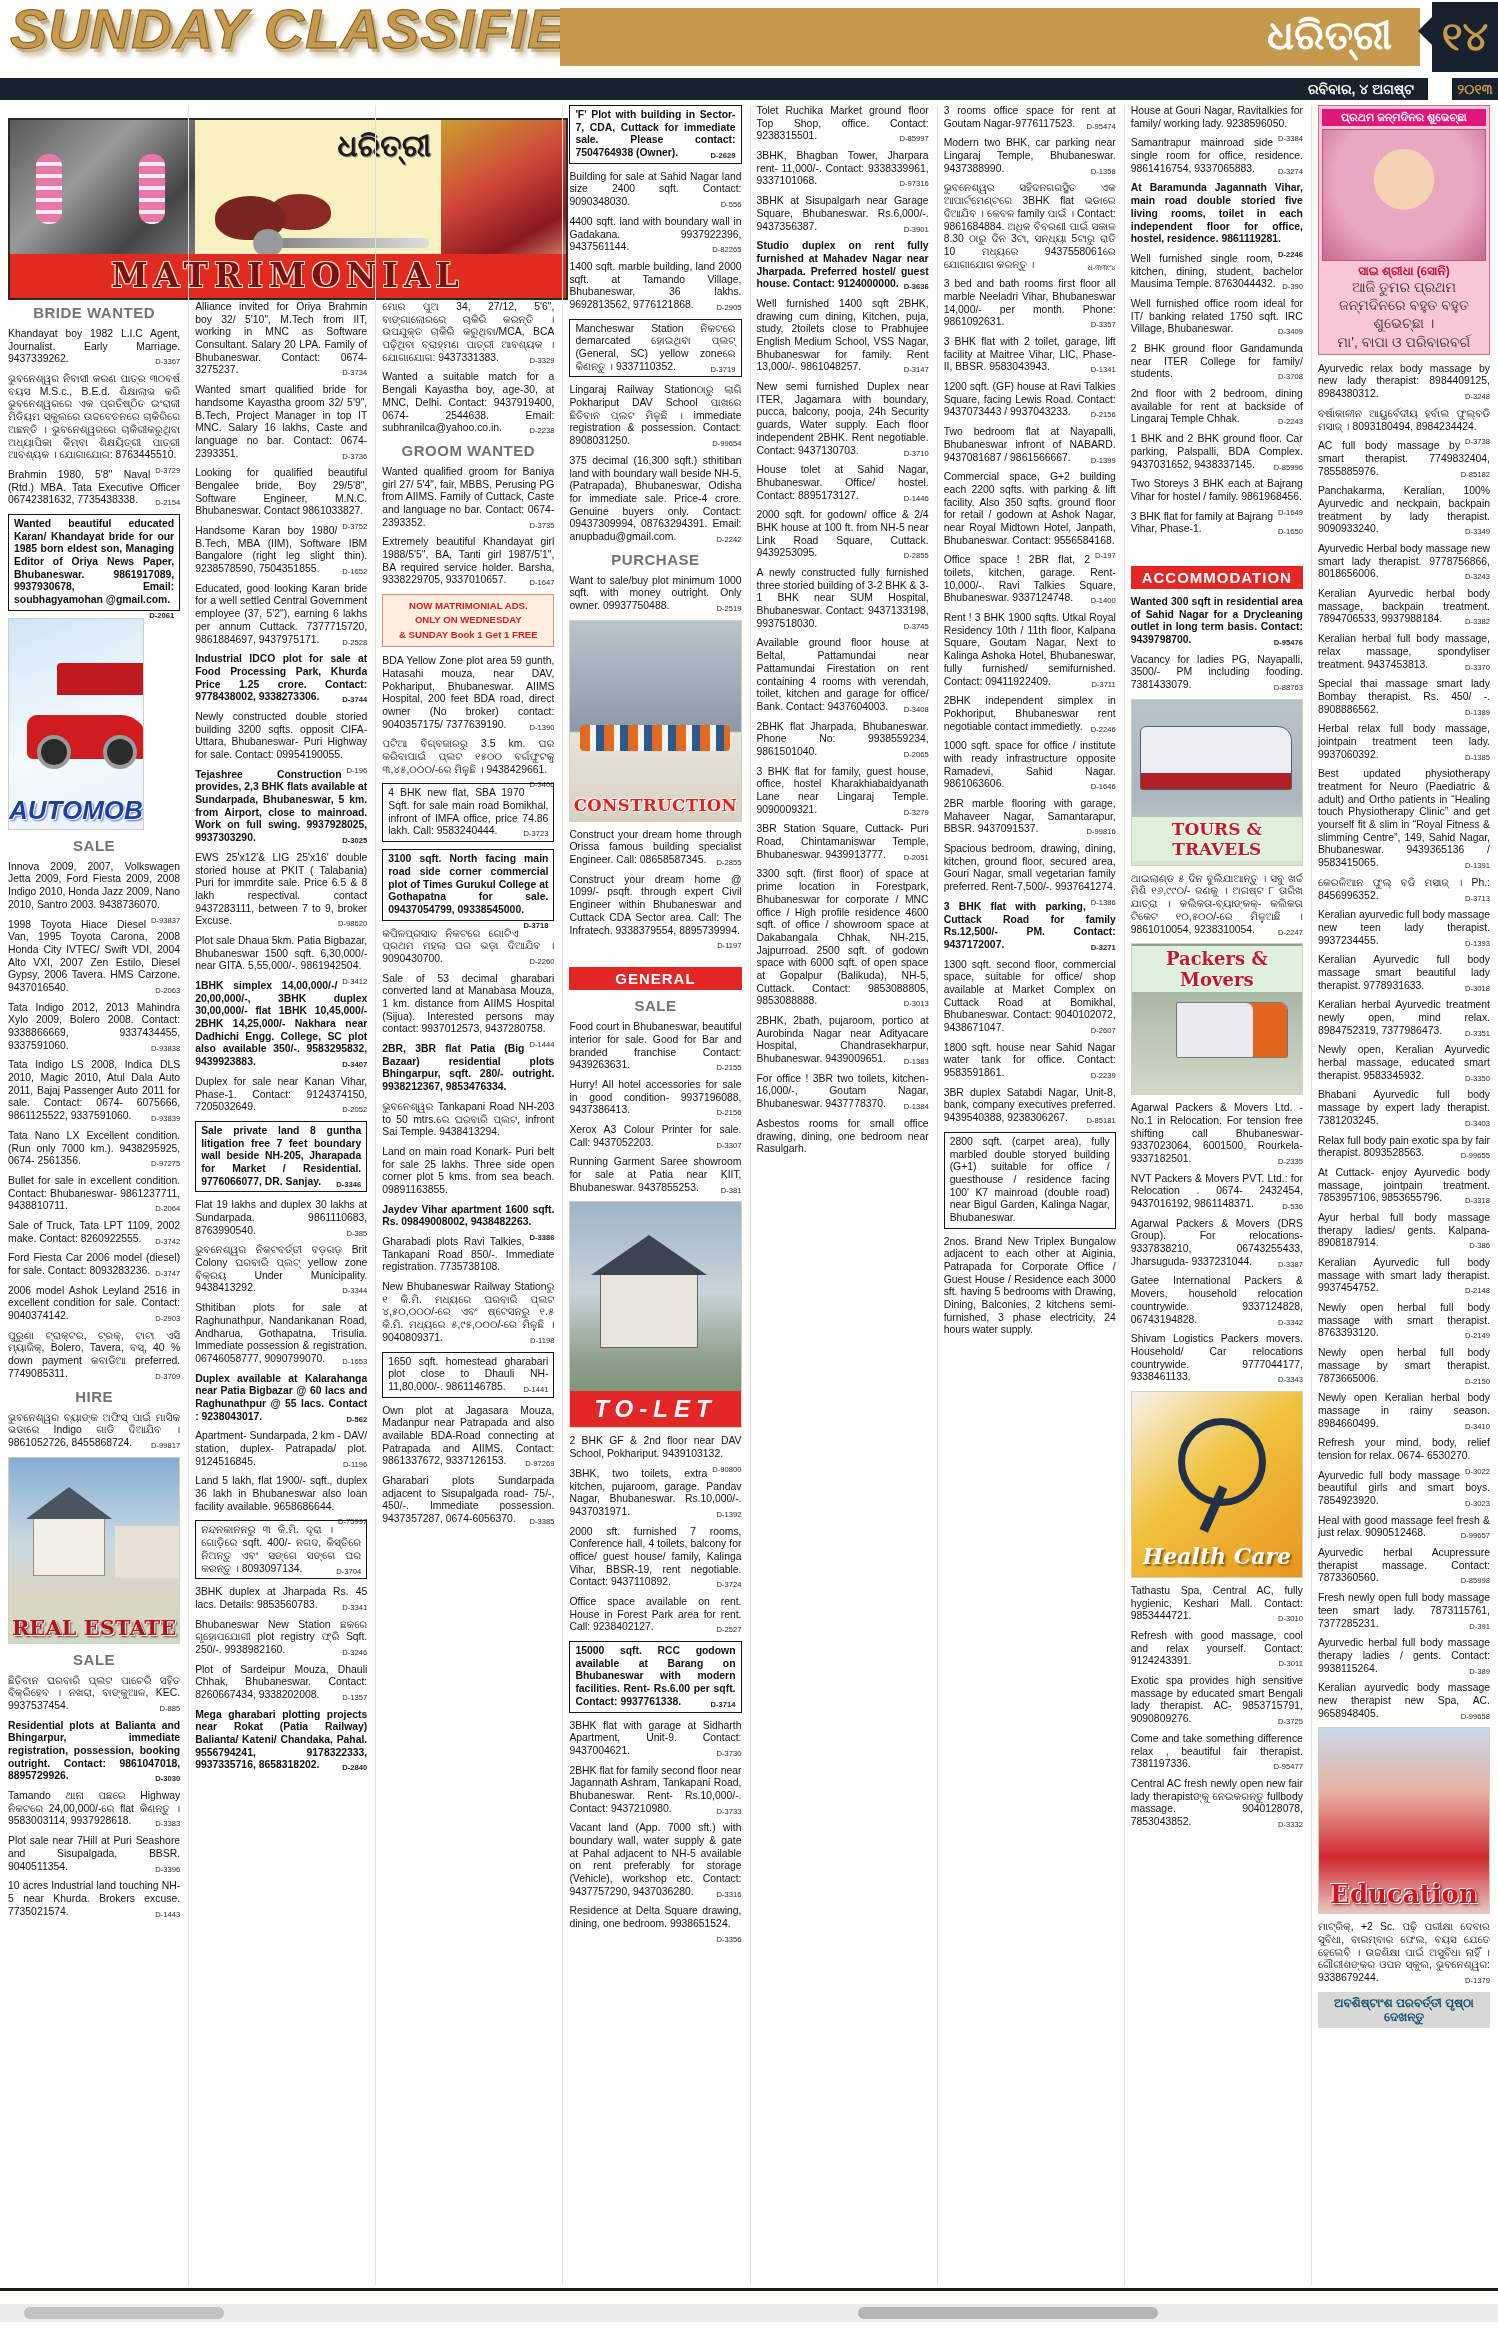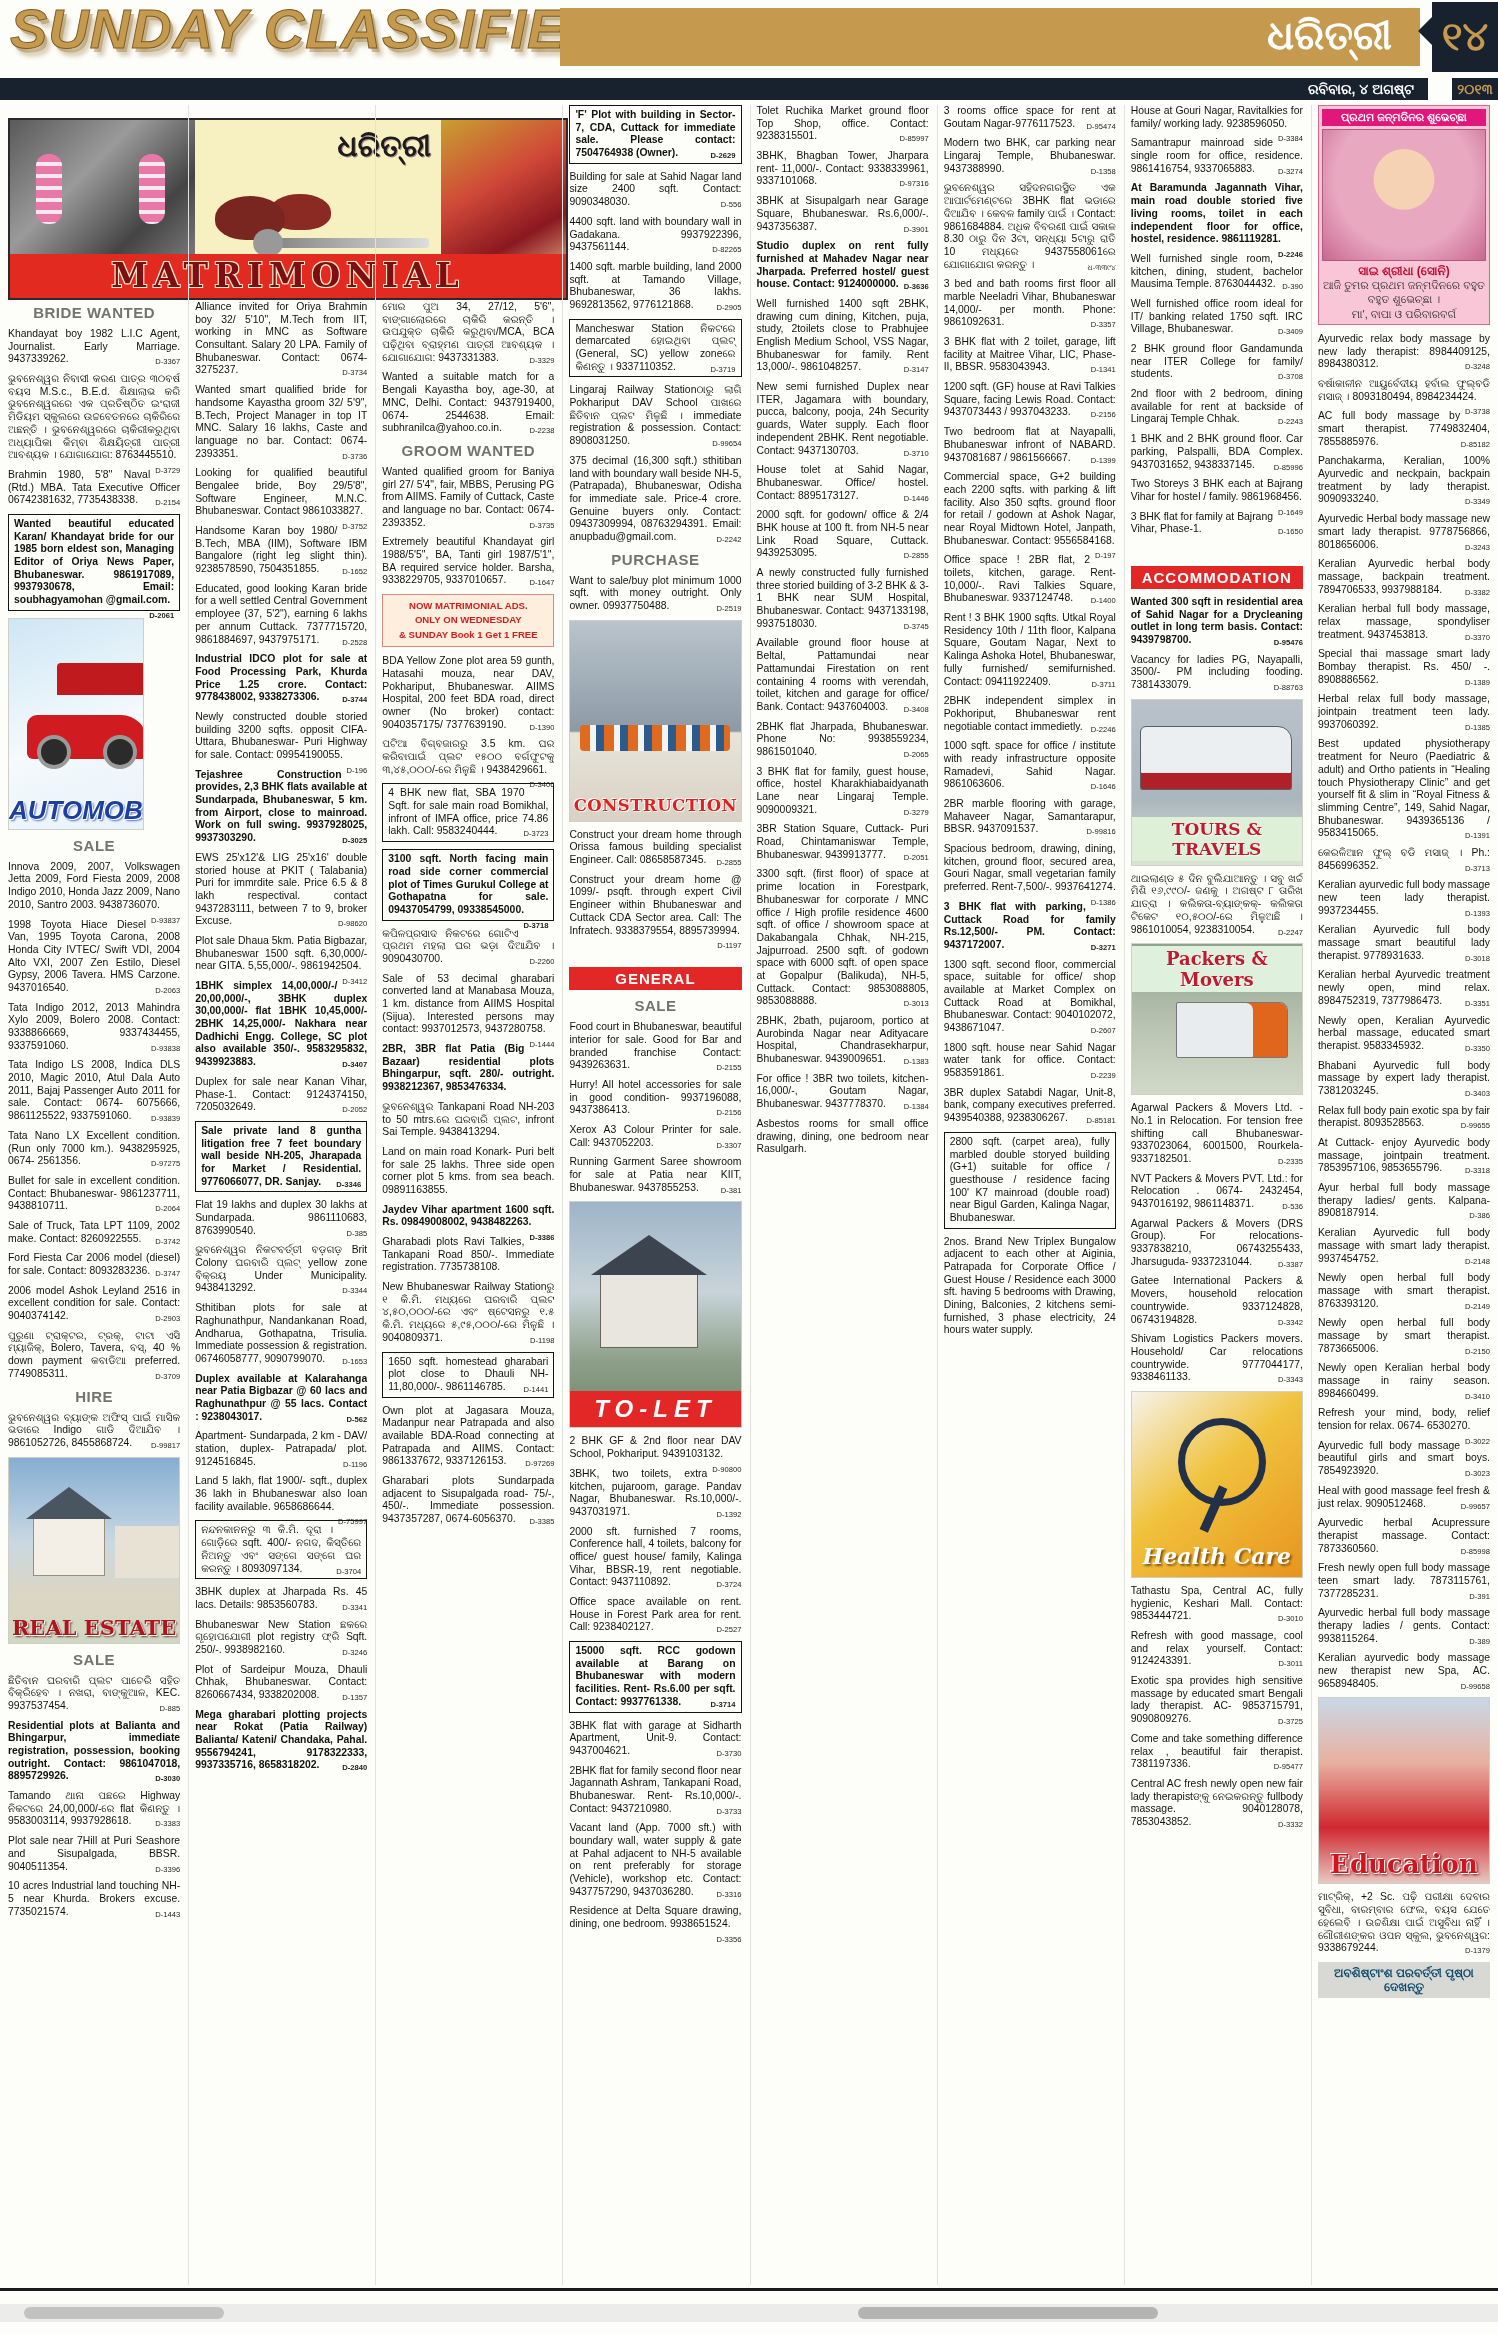--- a/index.html
+++ b/index.html
@@ -66,21 +66,21 @@
   .bn-health .bn-art{position:absolute;left:46px;top:26px;width:74px;height:74px;border:7px solid #223048;border-radius:50%;}
   .bn-health .bn-art:before{content:"";position:absolute;left:24px;top:60px;width:9px;height:48px;background:#223048;transform:rotate(24deg);}
   .bn-health .bn-label{bottom:8px;color:#fff;font-family:"DejaVu Serif",serif;font-style:italic;font-size:22px;text-shadow:2px 2px 2px #8a5a10;}
   .bn-education{height:185px;background:linear-gradient(#c8d8e8 0%,#e8b0a0 35%,#d02830 70%,#e8c8c0 100%);}
   .bn-education .bn-label{bottom:4px;color:#d01420;font-family:"DejaVu Serif",serif;font-size:26px;text-shadow:1px 1px 0 #fff,-1px -1px 0 #fff,2px 2px 3px #702020;}
   
   .bday{background:#f9c6d8;border:1px solid #d06a90;margin:0 0 8px;padding:3px;text-align:center;}
   .bday-title{background:#e0187c;color:#fff;font-weight:bold;font-size:11px;padding:2px 0;}
   .bday-photo{height:130px;margin:3px 0;background:radial-gradient(circle at 50% 38%,#f6d2b4 0 26%,#e8a8c0 27% 60%,#c86890 100%);border:1px solid #b05880;}
   .bday-name{color:#c00a30;font-weight:bold;font-size:12px;}
-  .bday-msg{font-size:11px;color:#333;line-height:1.3;}
+  .bday-msg{font-size:14px;color:#333;line-height:1.3;}
   
   .matri-banner{position:absolute;left:8px;top:118px;width:556px;height:178px;border:2px solid #2a2a2a;background:#f7f0c8;}
   .mb-photo{position:absolute;left:0;top:0;width:185px;height:134px;
       background:linear-gradient(135deg,#5a5a5a 0%,#9a9a9a 40%,#444 75%,#777 100%);}
   .mb-photo:before,.mb-photo:after{content:"";position:absolute;width:26px;height:70px;border-radius:12px;
       background:repeating-linear-gradient(#e878a8 0 8px,#f8e8f0 8px 12px);top:34px;}
   .mb-photo:before{left:26px;} .mb-photo:after{right:30px;}
   .mb-mid{position:absolute;left:185px;top:0;width:246px;height:134px;background:#f7f0c0;}
   .mb-logo{position:absolute;right:10px;top:8px;font-size:30px;font-weight:bold;color:#1c1c1c;
       font-family:"DejaVu Sans",sans-serif;text-shadow:1px 1px 0 #a88;}

